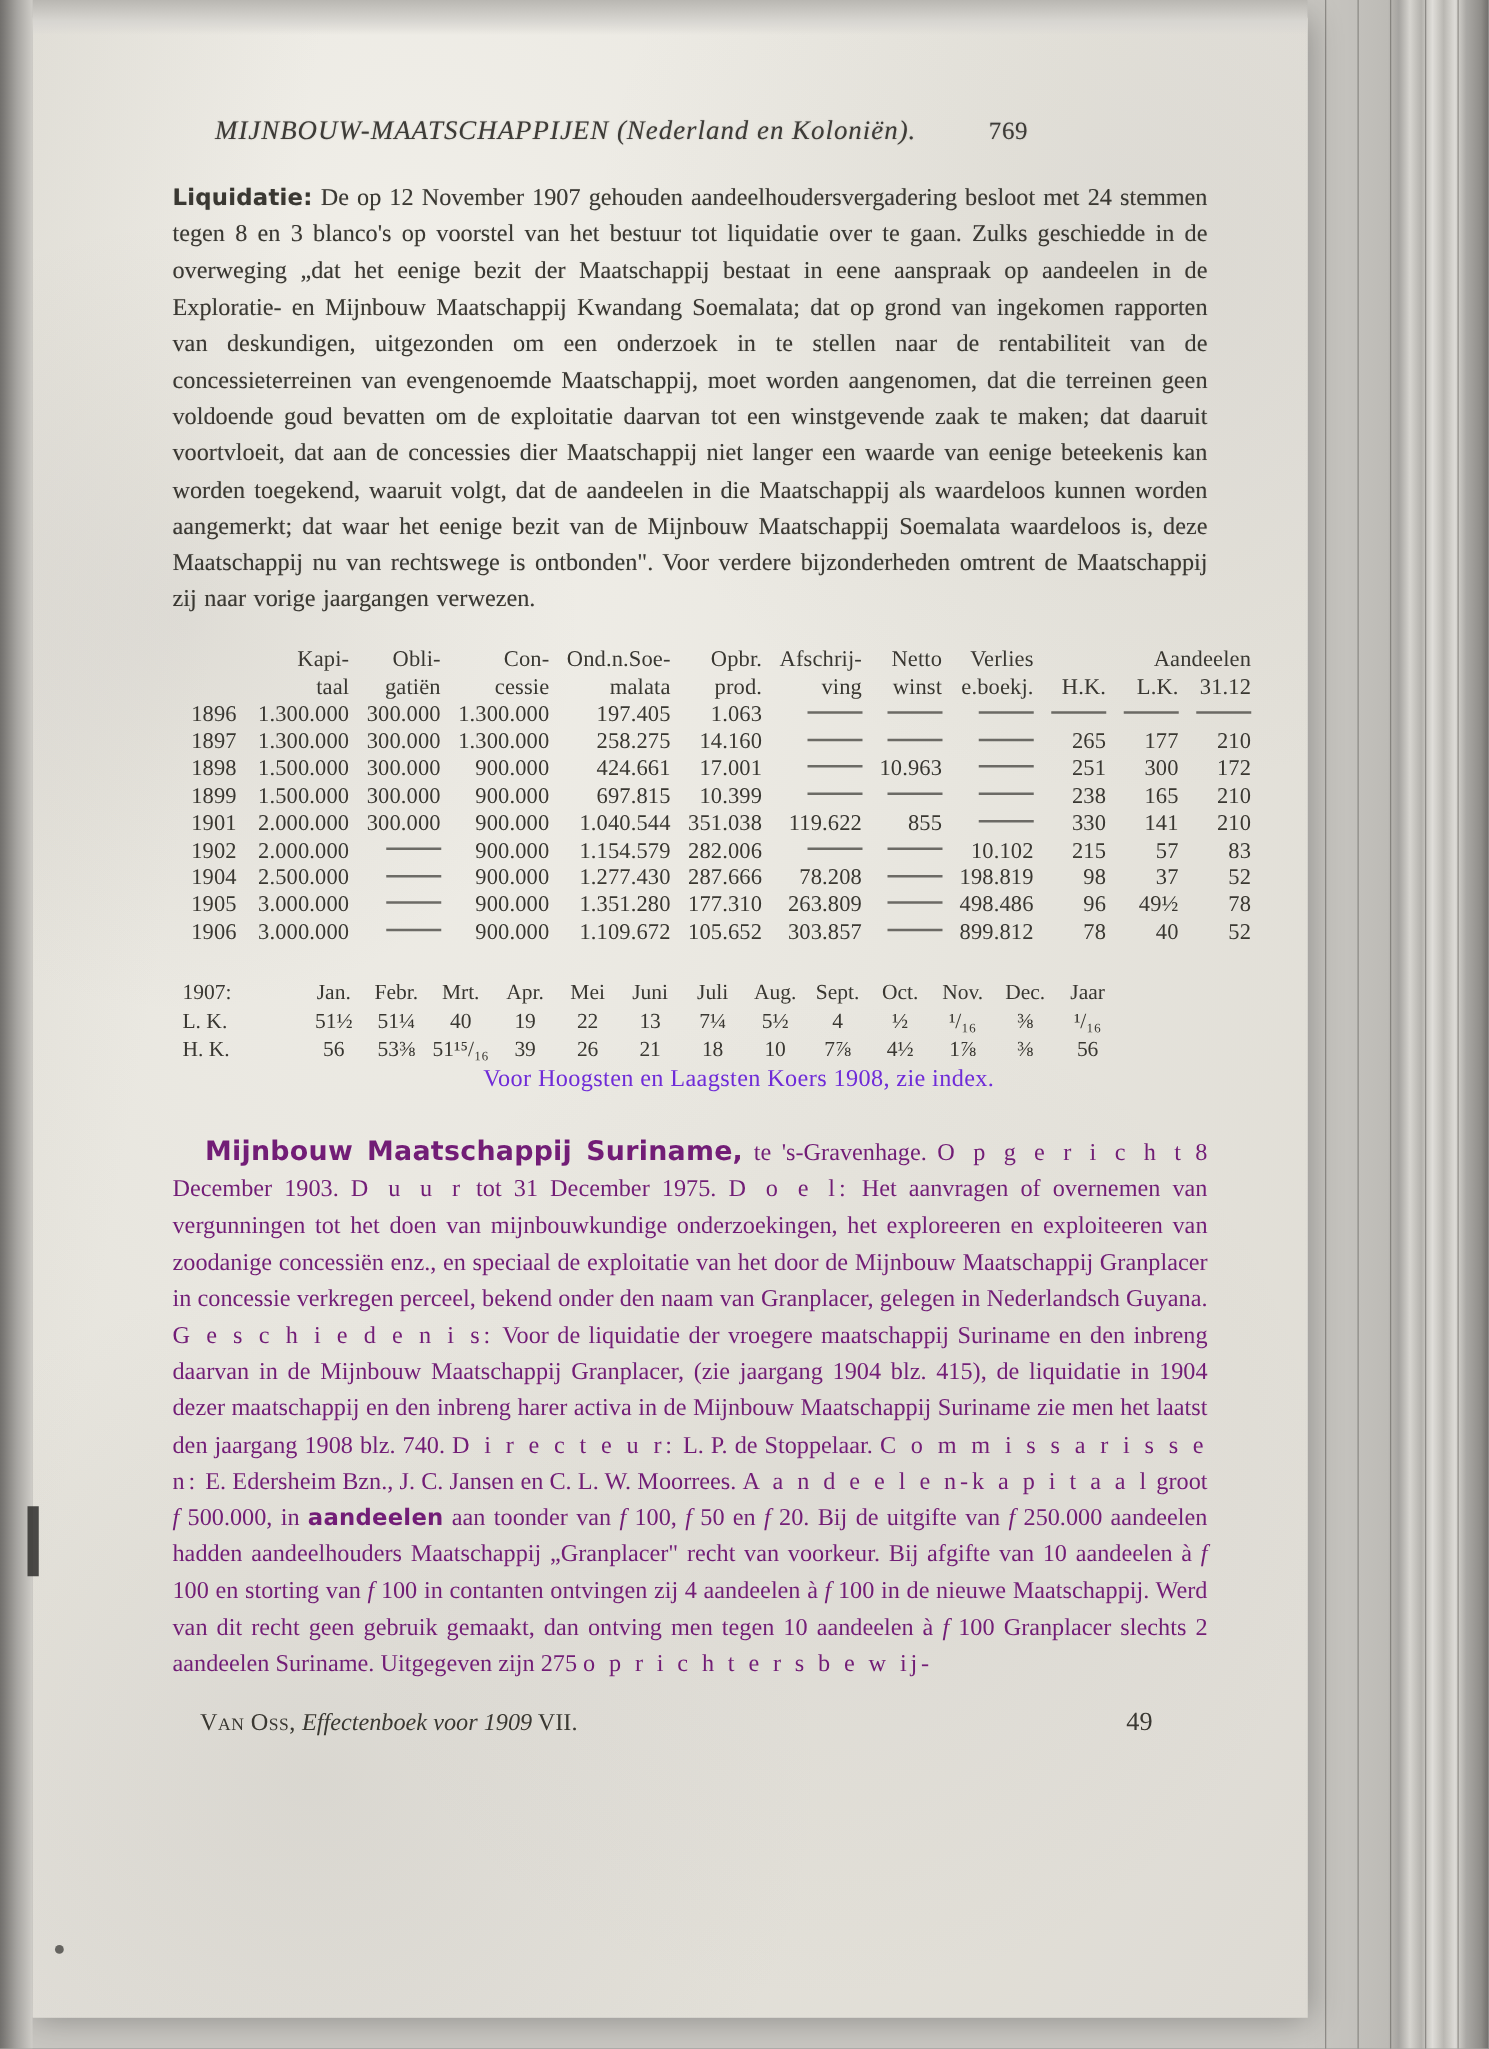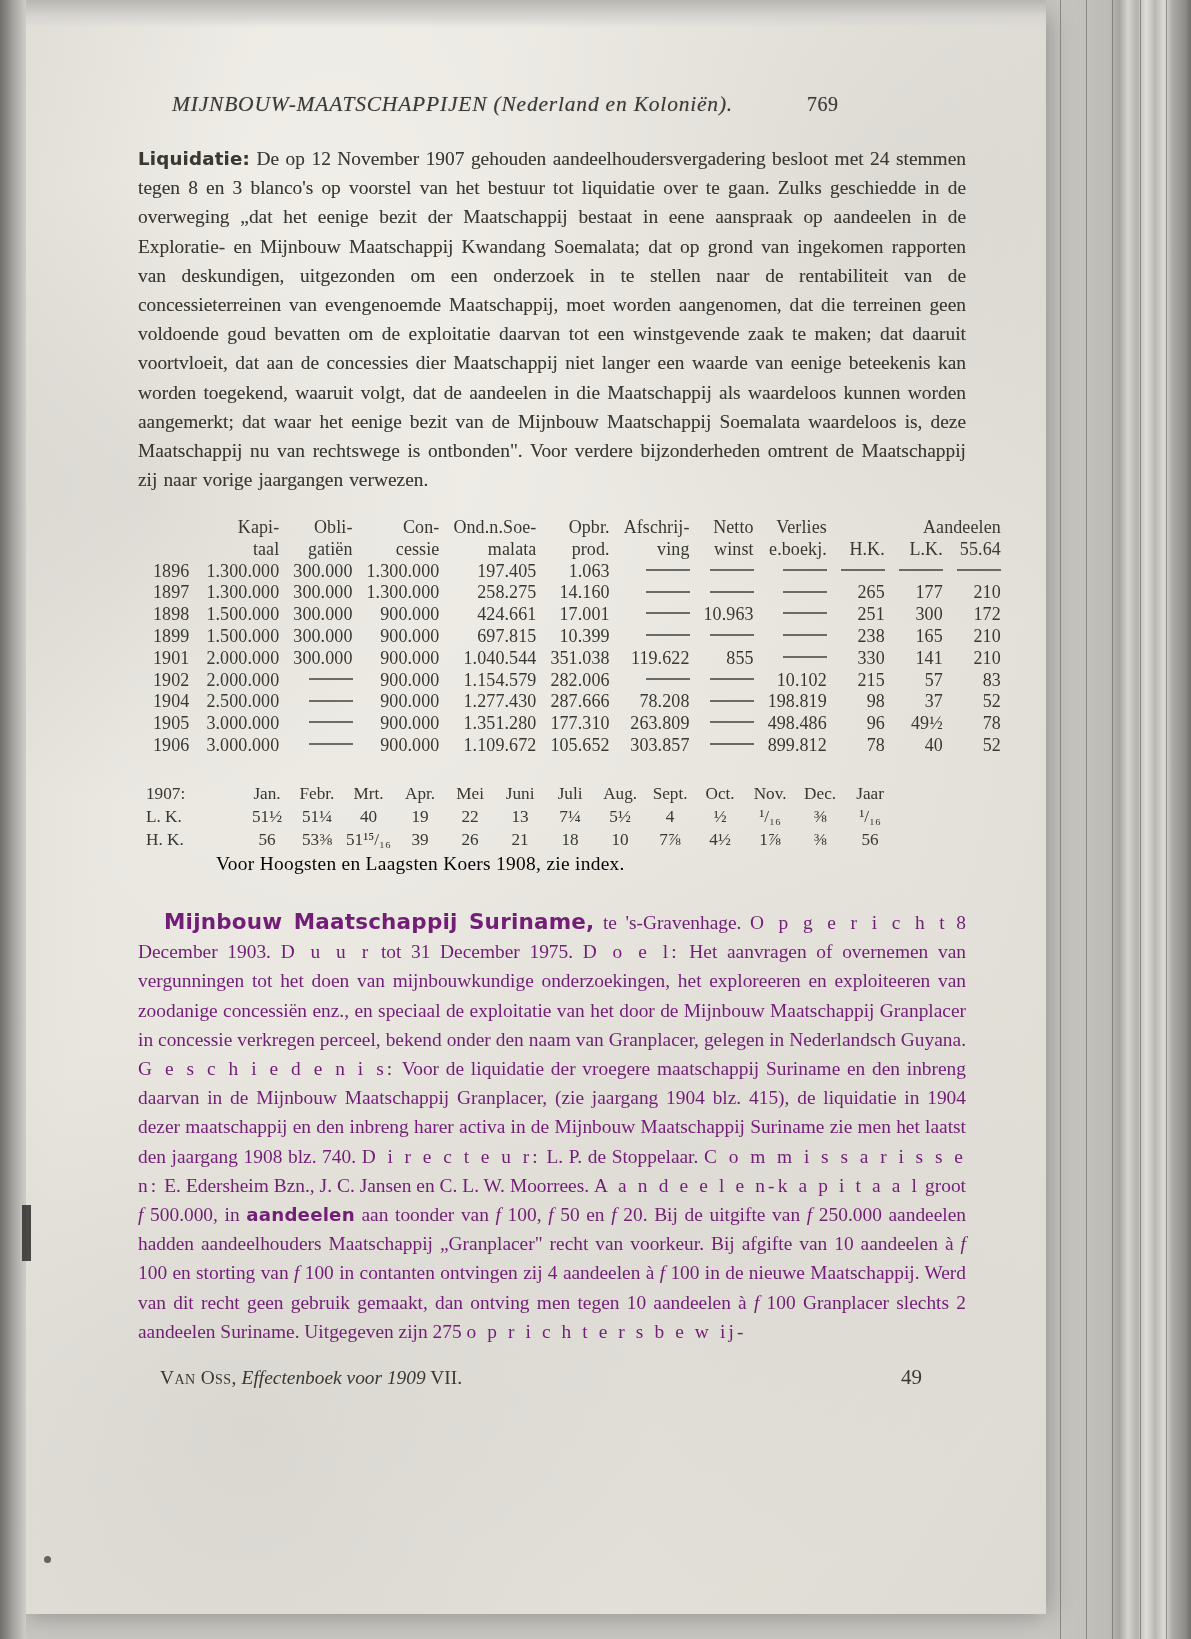--- a/index.html
+++ b/index.html
@@ -128,21 +128,21 @@
     letter-spacing: 0.8px;
     color: #3a3834;
     display: flex;
     align-items: baseline;
     margin-left: 34px;
     text-shadow: 0 0 1px rgba(60,58,54,0.45);
   }
   .running-head .rh-title { white-space: nowrap; }
   .running-head .rh-page {
     font-style: normal;
-    margin-left: 74px;
+    margin-left: 58px;
     font-size: 20px;
     letter-spacing: 0.5px;
   }
 
   p.body {
     margin: 0;
     font-size: 19.4px;
     line-height: 29.2px;
     text-align: justify;
     text-align-last: left;
@@ -216,22 +216,23 @@
     line-height: 22px;
     min-width: 42px;
   }
   table.mon td.rowlab, table.mon th.rowlab {
     text-align: left;
     min-width: 92px;
     padding-left: 0;
   }
   .mon-note {
     margin-top: 2px;
+    text-align: center;
     font-size: 19.4px;
-    color: #000000;
+    color: #6d28d9;
     letter-spacing: 0.3px;
     padding-left: 70px;
   }
 
   
   .sect-head {
     margin-top: 32px;
     font-size: 19.4px;
     line-height: 29.2px;
     text-align: justify;
@@ -314,21 +315,21 @@
             <td>taal</td>
             <td>gatiën</td>
             <td>cessie</td>
             <td>malata</td>
             <td>prod.</td>
             <td>ving</td>
             <td>winst</td>
             <td>e.boekj.</td>
             <td>H.K.</td>
             <td>L.K.</td>
-            <td>55.64</td>
+            <td>31.12</td>
           </tr>
           </tbody>
           <tbody id="fin-body">
             <tr>
               <td class="yr">1896</td>
               <td>1.300.000</td>
               <td>300.000</td>
               <td>1.300.000</td>
               <td>197.405</td>
               <td>1.063</td>

